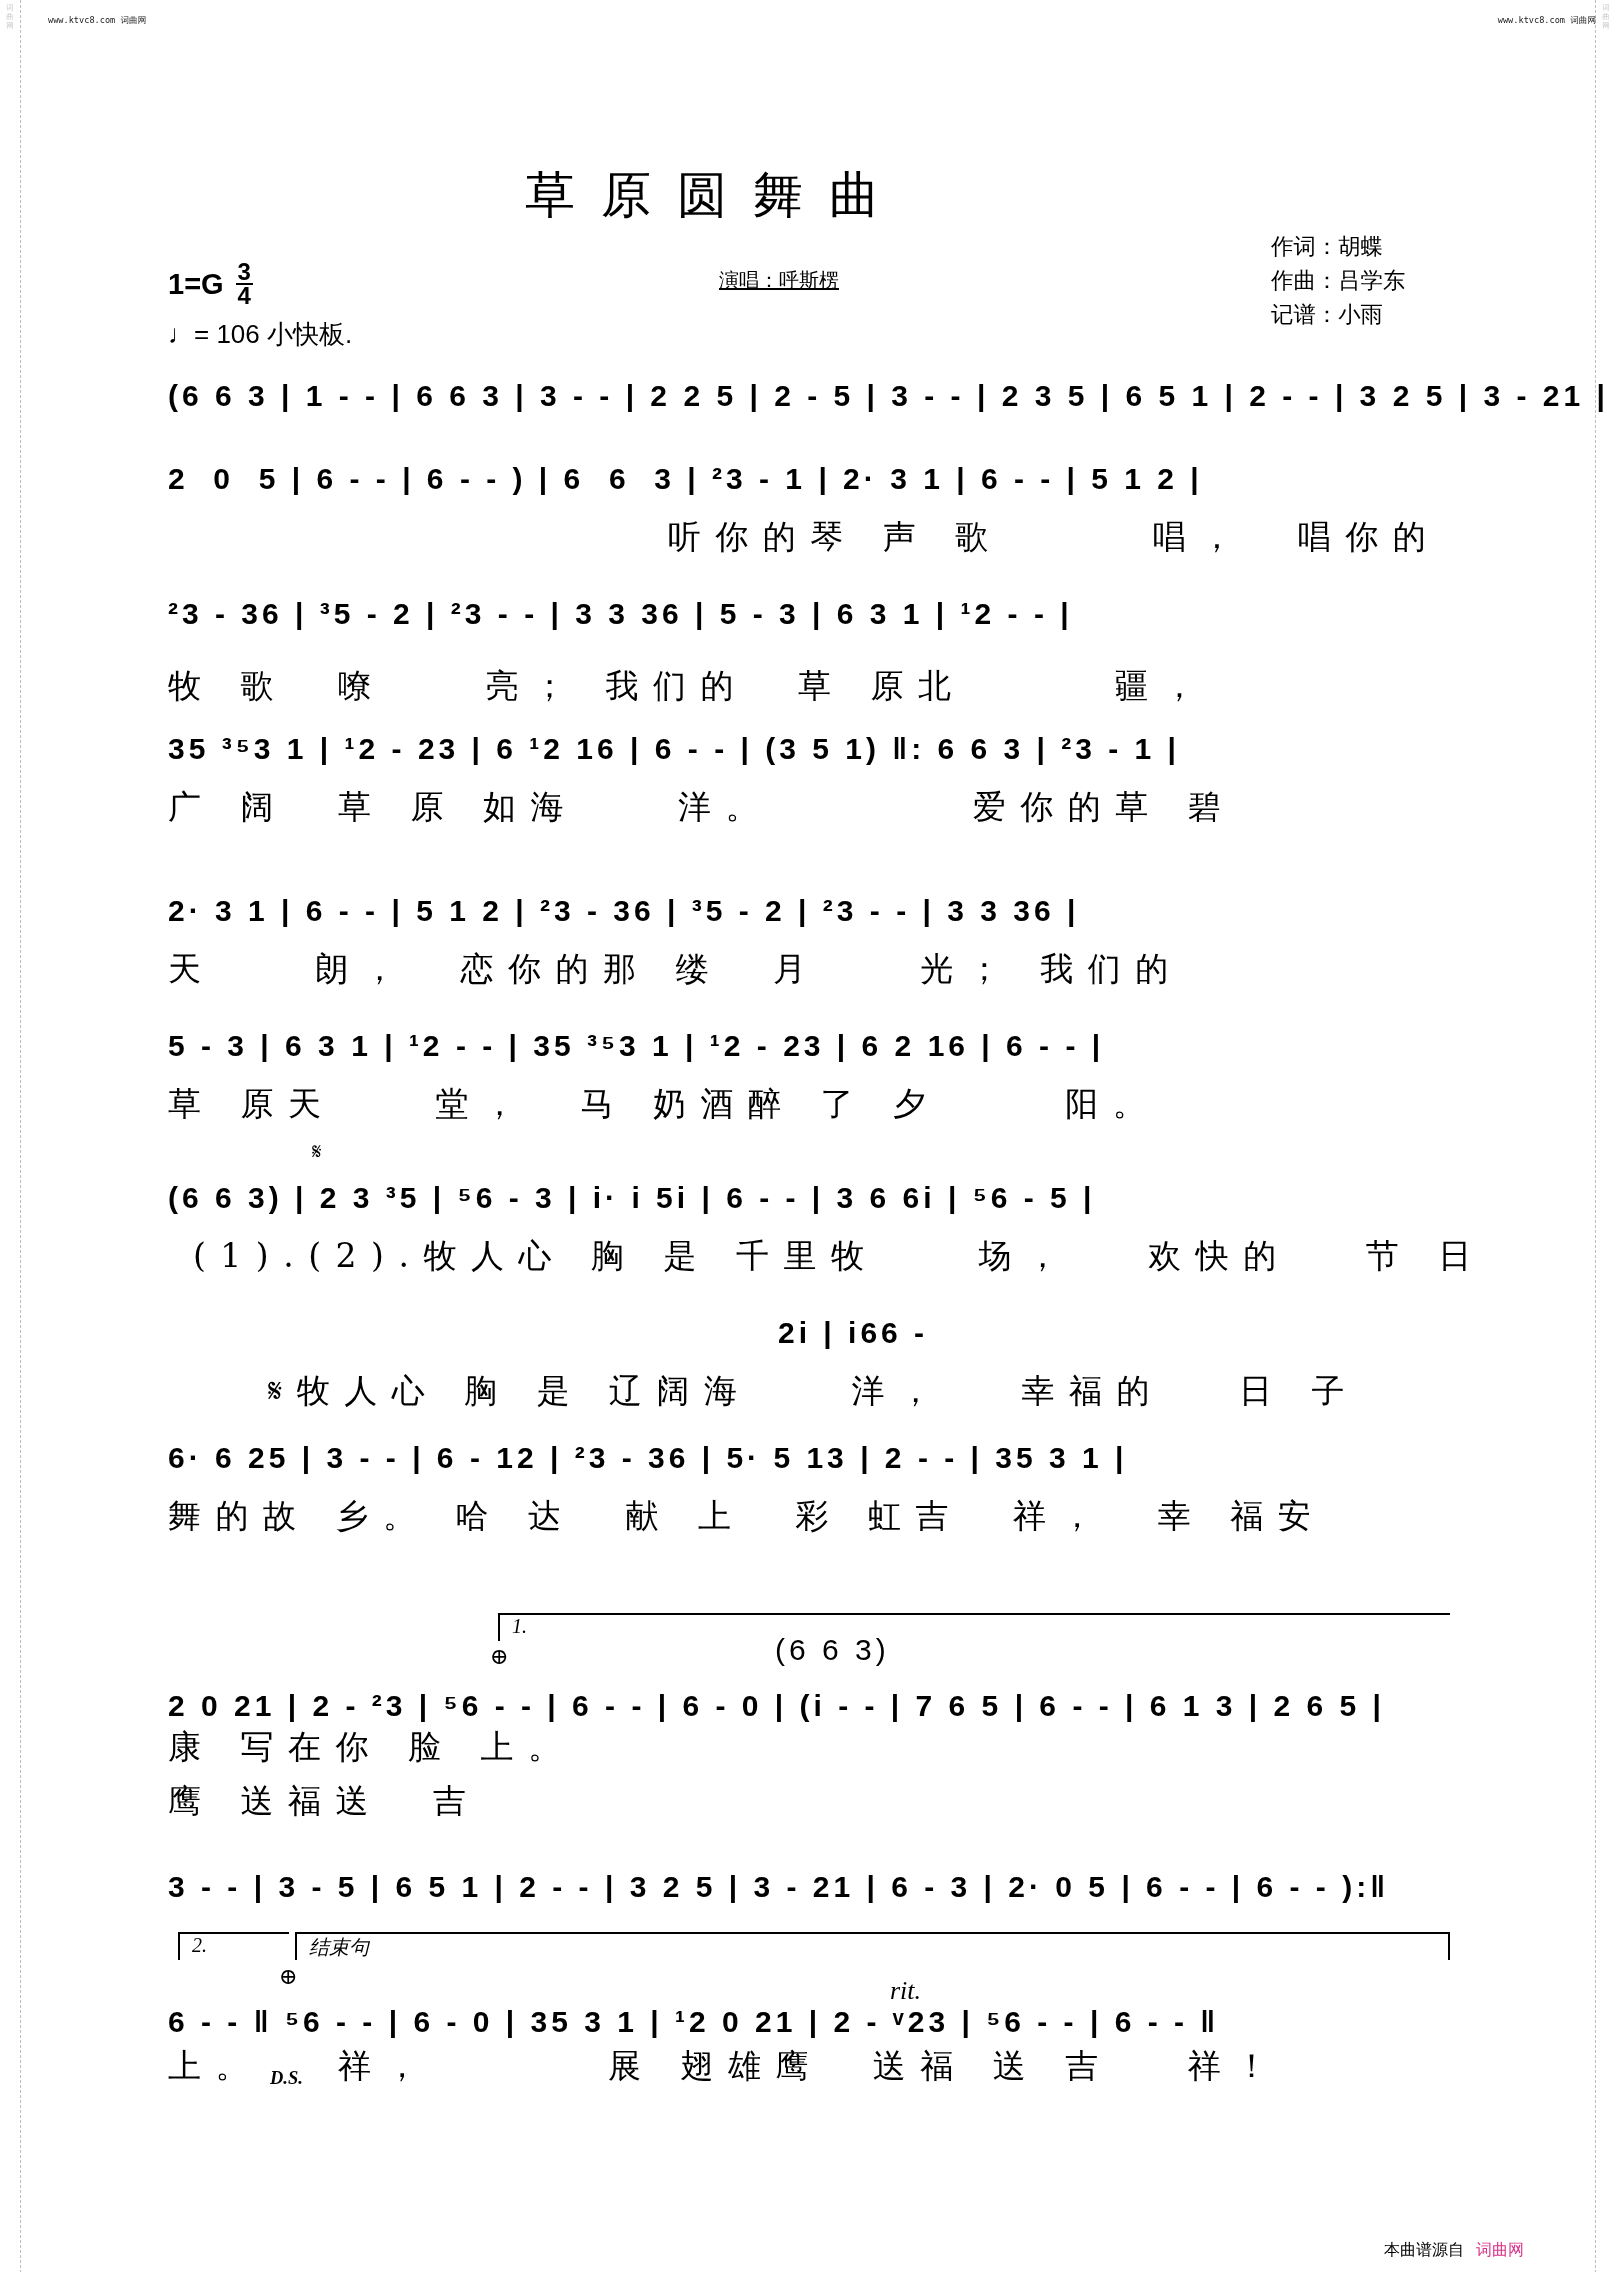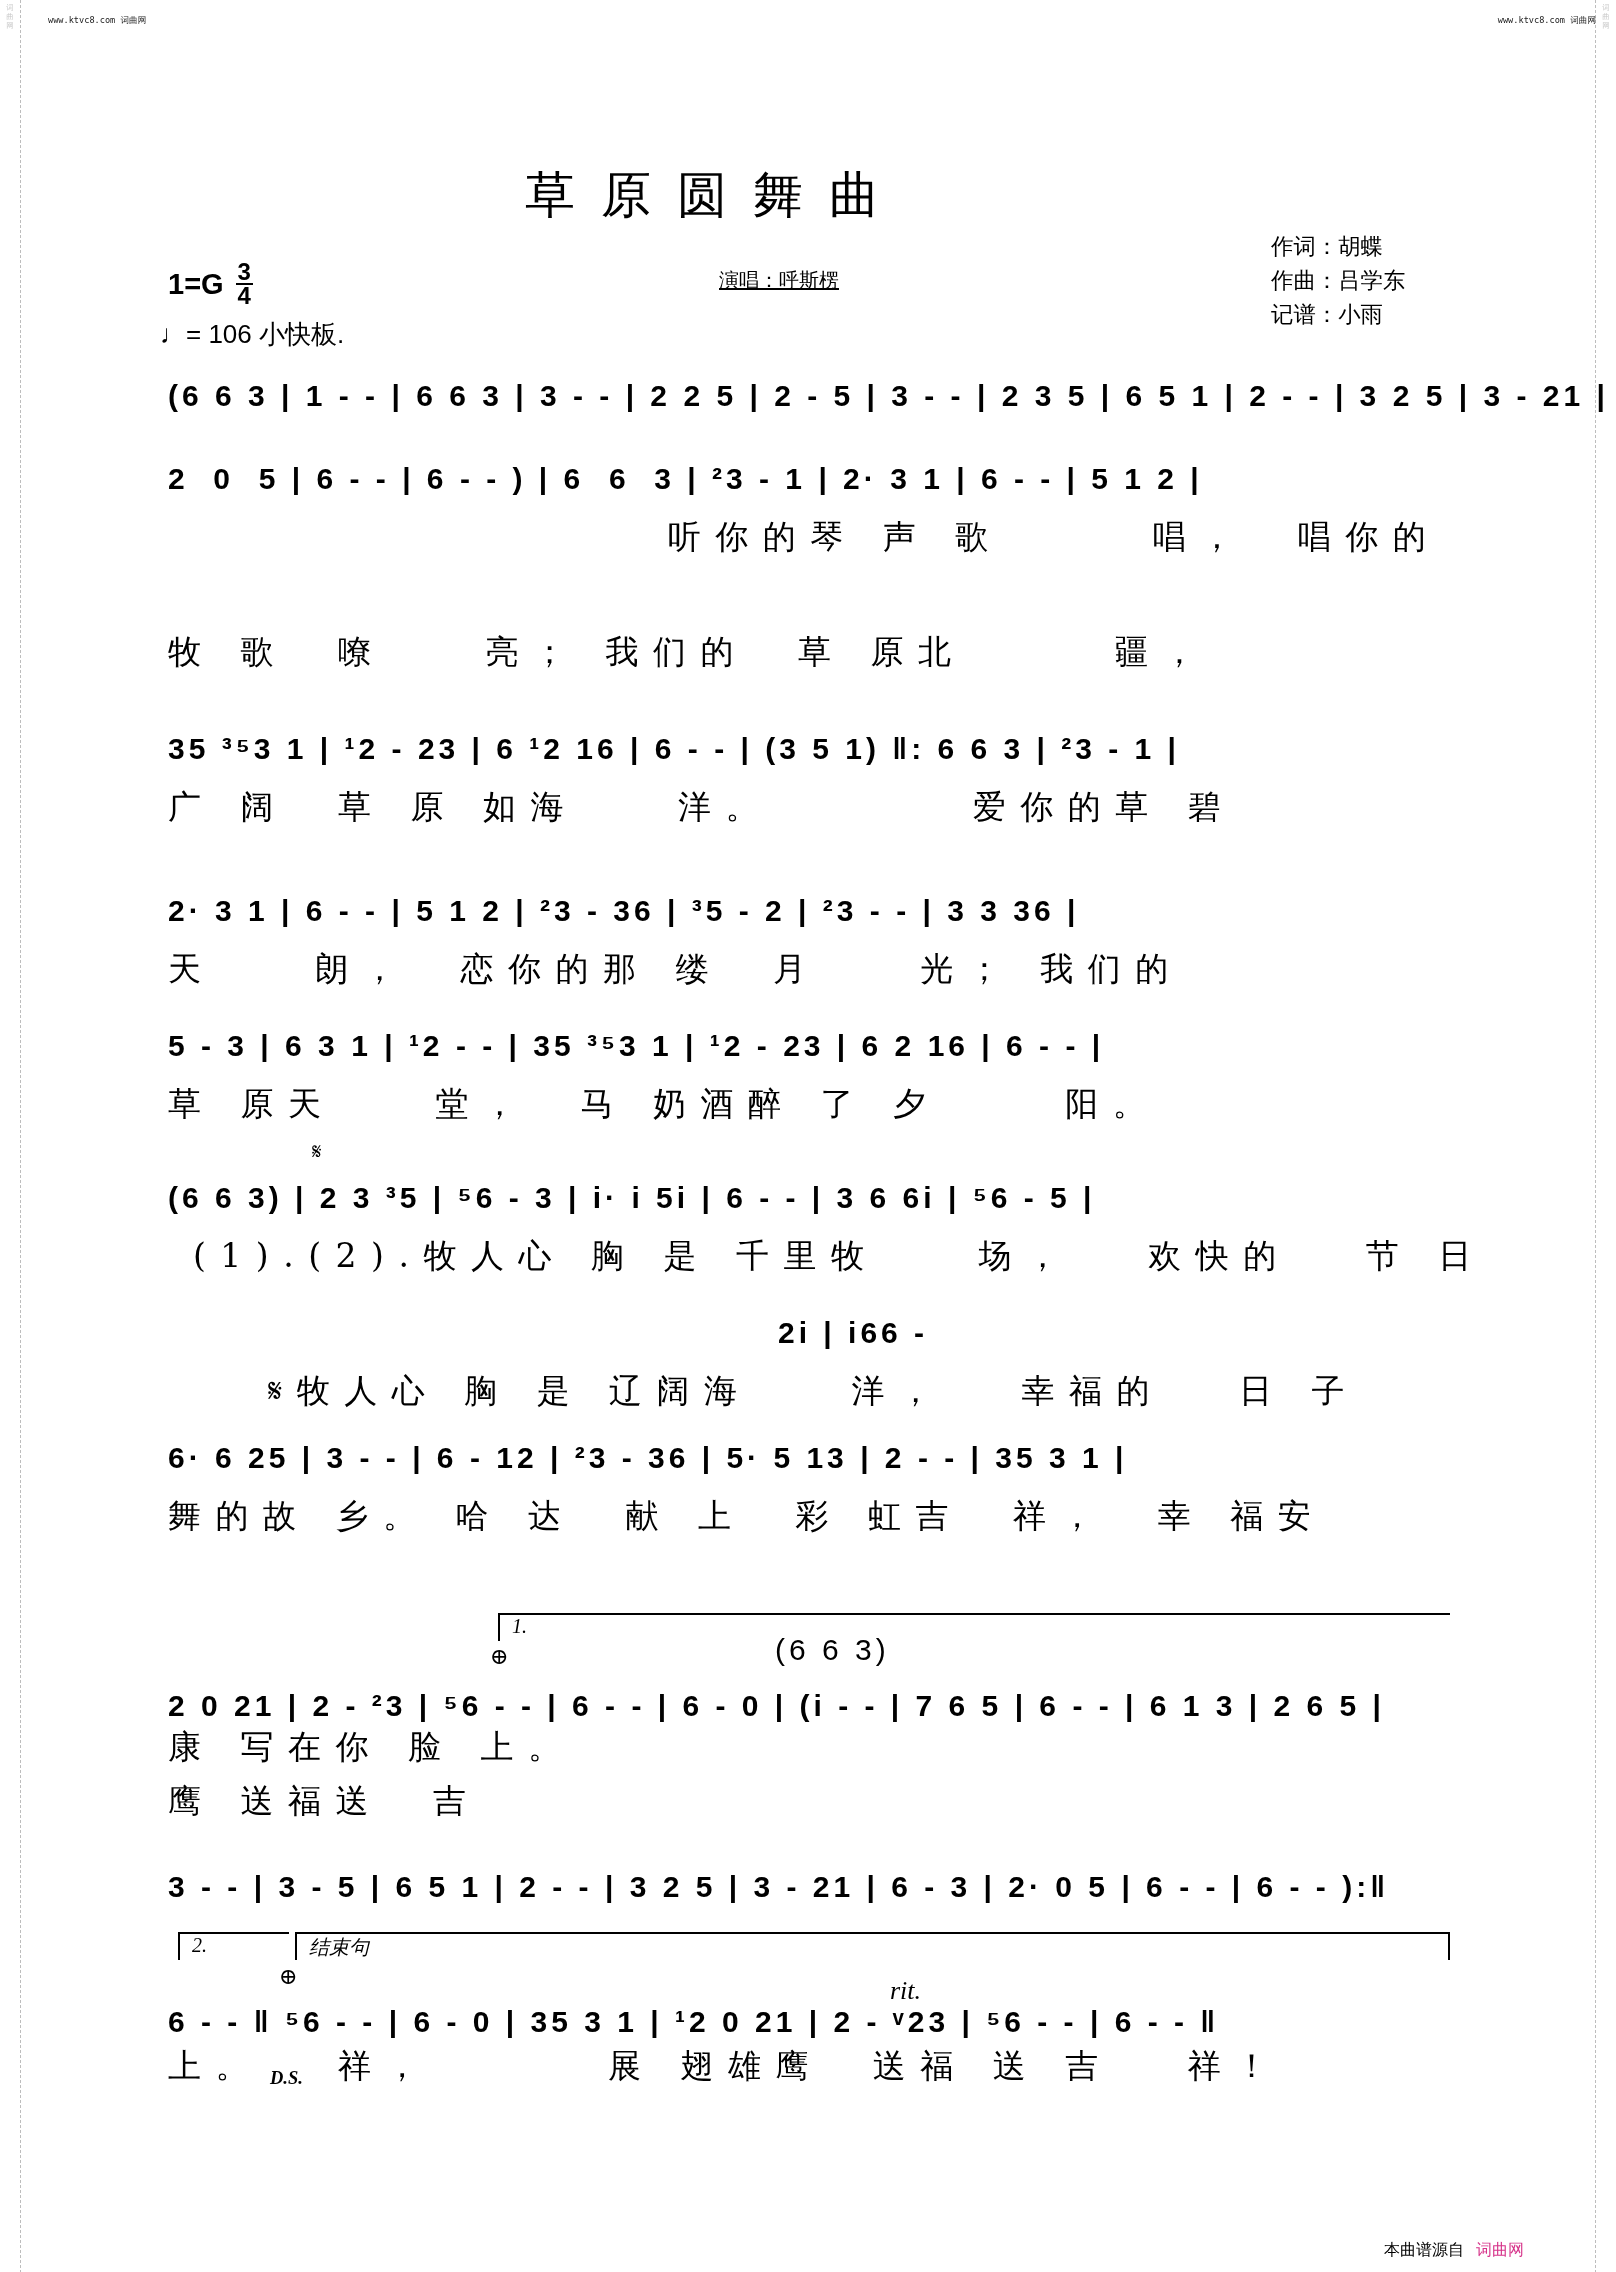--- a/index.html
+++ b/index.html
@@ -8,21 +8,21 @@
   .margin-strip.left { left: 0; }
   .margin-strip.right { right: 0; border-right: none; border-left: 1.3px dashed #bdbdbd; }
   .margin-strip .wm { font-size: 7.3px; color: #c8c8c8; line-height: 9.2px; text-align: center; padding-top: 2.6px; white-space: pre; }
   .site-mark { position: absolute; top: 14.5px; font-family: "DejaVu Sans Mono", monospace; font-size: 8.6px; color: #222; padding-left: 28px; }
   .site-mark.left { left: 20px; }
   .site-mark.right { right: 20px; }
   .title { position: absolute; top: 162px; left: 0; width: 1430px; text-align: center; font-family: "DejaVu Serif", serif; font-size: 50px; font-weight: normal; letter-spacing: 26px; }
   .key { position: absolute; left: 168px; top: 261px; font-family: "Liberation Sans", sans-serif; font-size: 29px; font-weight: bold; display: flex; align-items: center; }
   .timesig { display: inline-flex; flex-direction: column; align-items: center; margin-left: 12px; font-size: 24px; line-height: 22.4px; }
   .timesig .bar { width: 17px; border-top: 2px solid #000; }
-  .tempo { position: absolute; left: 160px; top: 317px; font-family: "Liberation Sans", sans-serif; font-size: 26px; }
+  .tempo { position: absolute; left: 168px; top: 317px; font-family: "Liberation Sans", sans-serif; font-size: 26px; }
   .singer { position: absolute; left: 719px; top: 267px; font-size: 20px; text-decoration: underline; }
   .credits { position: absolute; left: 1271px; top: 231px; font-size: 22.4px; line-height: 34px; font-family: Liberation Mono, monospace; }
   .score { position: absolute; left: 168px; width: 1280px; }
   .row { position: absolute; left: 0; width: 1280px; }
   .notes { font-family: "Liberation Sans", sans-serif; font-size: 30px; font-weight: bold; letter-spacing: 4px; white-space: pre; }
   .lyr { font-family: "DejaVu Serif", serif; font-size: 33px; letter-spacing: 14.5px; white-space: pre; }
   .marker { position: absolute; font-family: "DejaVu Serif", serif; font-size: 22.4px; }
   .volta { position: absolute; border-top: 2px solid #000; border-left: 2px solid #000; height: 26px; }
   .italic { font-style: italic; font-family: "Liberation Serif", serif; }
   .footer { position: absolute; right: 92px; top: 2240px; font-size: 16px; }
@@ -73,20 +73,21 @@
   <div class="row" style="top:379px">
     <div class="notes">(6 6 3 | 1 - - | 6 6 3 | 3 - - | 2 2 5 | 2 - 5 | 3 - - | 2 3 5 | 6 5 1 | 2 - - | 3 2 5 | 3 - 21 | 6 - - |</div>
   </div>
 
   <div class="row" style="top:462px">
     <div class="notes">2  0  5 | 6 - - | 6 - - ) | 6  6  3 | ²3 - 1 | 2· 3 1 | 6 - - | 5 1 2 |</div>
     <div class="lyr" style="margin-top:18.5px">                    听你的琴 声 歌      唱，  唱你的</div>
   </div>
 
   <div class="row" style="top:597px">
+    <div class="notes">²3 - 36 | ³5 - 2 | ²3 - - | 3 3 36 | 5 - 3 | 6 3 1 | ¹2 - - |</div>
     <div class="lyr" style="margin-top:33px">牧 歌  嘹    亮； 我们的  草 原北      疆，</div>
   </div>
 
   <div class="row" style="top:732px">
     <div class="notes">35 ³⁵3 1 | ¹2 - 23 | 6 ¹2 16 | 6 - - | (3 5 1) ‖: 6 6 3 | ²3 - 1 |</div>
     <div class="lyr" style="margin-top:18.5px">广 阔  草 原 如海    洋。        爱你的草 碧</div>
   </div>
 
   <div class="row" style="top:894px">
     <div class="notes">2· 3 1 | 6 - - | 5 1 2 | ²3 - 36 | ³5 - 2 | ²3 - - | 3 3 36 |</div>

